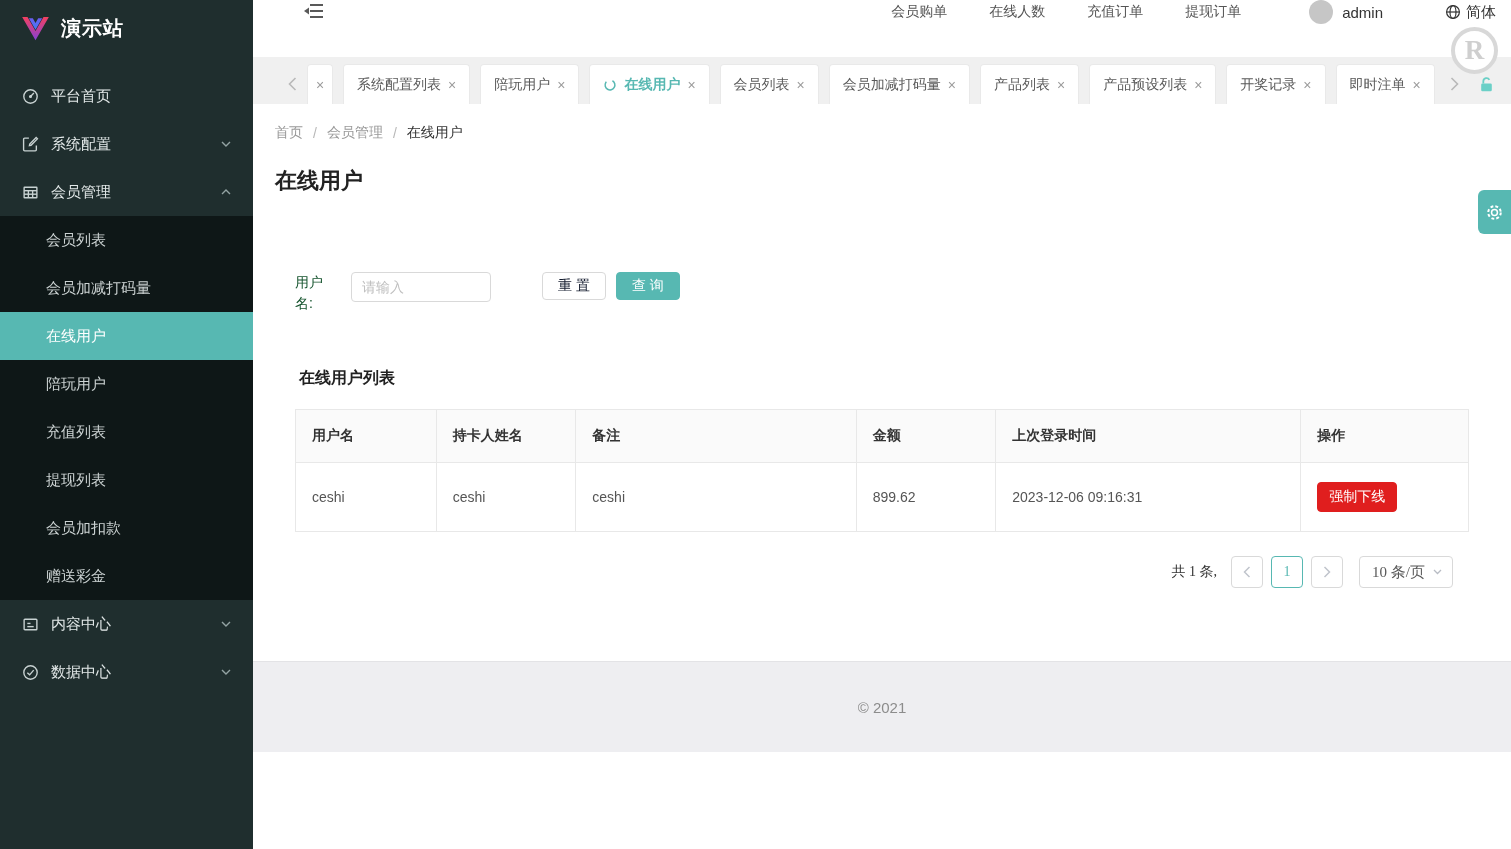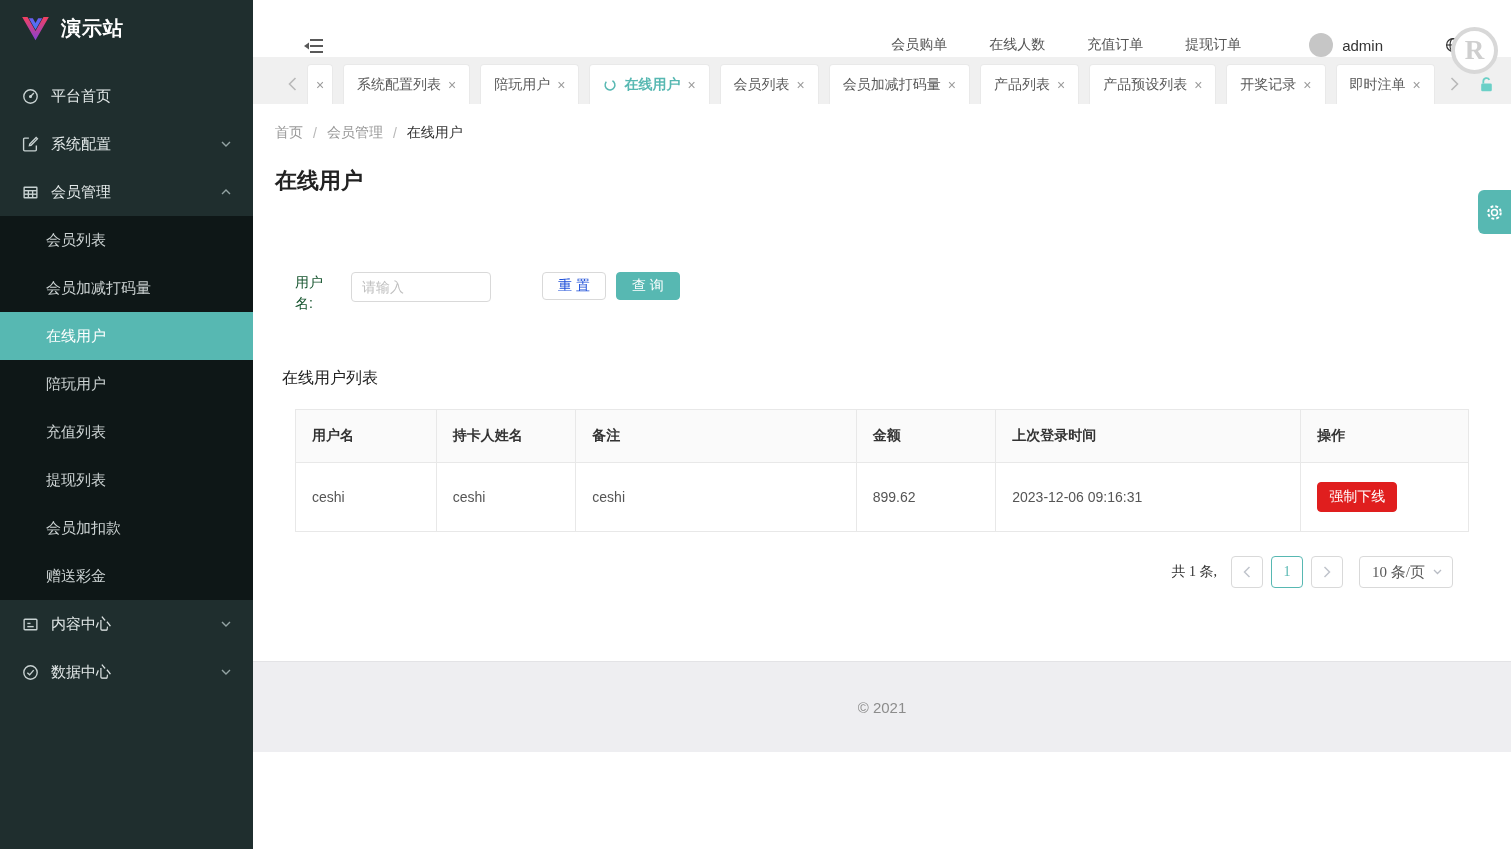--- a/index.html
+++ b/index.html
@@ -16,21 +16,21 @@
   .menu-item .mi-icon { width:17px; height:17px; display:flex; align-items:center; color:#c8d2d2; }
   .menu-item .chev { margin-left:auto; color:#93a3a3; display:flex; }
   .submenu { background:#0e1717; }
   .submenu-item { height:48px; display:flex; align-items:center; padding-left:46px; font-size:15px; color:#ccd3d3; cursor:pointer; }
   .submenu-item.active { background:#57b8b2; color:#fff; }
 
   
   .main { position:absolute; left:253px; top:0; right:0; bottom:0; background:#fff; }
 
   
-  .topbar { height:57px; background:#fff; display:flex; align-items:flex-end; padding:0 15px 0 49px; }
+  .topbar { height:57px; background:#fff; display:flex; align-items:flex-start; padding:0 15px 0 49px; }
   .fold-btn { width:22px; height:22px; display:flex; align-items:center; justify-content:center; cursor:pointer; color:#595959; }
   .top-right { margin-left:auto; display:flex; align-items:center; gap:42px; font-size:14px; color:#555; }
   .top-link { cursor:pointer; white-space:nowrap; }
   .user-block { display:flex; align-items:center; gap:9px; margin-left:26px; cursor:pointer; }
   .avatar { width:24px; height:24px; border-radius:50%; background:#c6c6c6; }
   .user-name { font-size:15px; color:#333; }
   .lang-block { display:flex; align-items:center; gap:5px; margin-left:20px; cursor:pointer; font-size:15px; color:#333; }
 
   
   .tabbar { height:47px; background:#f0f0f0; display:flex; align-items:flex-end; padding:0 16px 0 28px; position:relative; }
@@ -51,24 +51,24 @@
   .bc-sep { color:#b8b8b8; }
   .bc-current { color:#333; }
   .page-title { margin-top:24px; font-size:22px; font-weight:bold; color:#222; }
 
   .panel { margin:0 20px; }
   .filter-row { margin-top:76px; display:flex; align-items:flex-start; }
   .filter-label { width:36px; font-size:14px; color:#14532d; line-height:21px; }
   .filter-input { margin-left:20px; width:140px; height:30px; border:1px solid #d9d9d9; border-radius:4px; padding:0 10px; font-size:14px; color:#333; outline:none; font-family:inherit; }
   .filter-input::placeholder { color:#bfbfbf; }
   .btn { height:28px; border-radius:4px; font-size:14px; padding:0 15px; cursor:pointer; font-family:inherit; }
-  .btn-reset { margin-left:51px; background:#fff; border:1px solid #d9d9d9; color:#1d4ed8; }
+  .btn-reset { margin-left:51px; background:#fff; border:1px solid #d9d9d9; color:#0f172a; }
   .btn-search { margin-left:10px; background:#57b8b2; border:1px solid #57b8b2; color:#fff; }
 
-  .list-title { margin-top:54px; font-size:16px; font-weight:normal; color:#222; margin-left:7px; }
+  .list-title { margin-top:54px; font-size:16px; font-weight:bold; color:#222; margin-left:24px; }
   table.grid { margin:20px 20px 0; width:calc(100% - 40px); border-collapse:collapse;border-radius:8px; }
   table.grid th, table.grid td { border:1px solid #e8e8e8; text-align:left; font-size:14px; }
   table.grid th { background:#fafafa; color:#333; font-weight:bold; padding:17px 16px; }
   table.grid td { background:#fff; color:#555; padding:19px 16px; }
   .btn-danger { background:#e01e1e; border:1px solid #e01e1e; color:#fff; height:30px; padding:0 11px; border-radius:4px; font-size:14px; cursor:pointer; font-family:inherit; }
 
   .pagination { margin:24px 20px 0; display:flex; justify-content:flex-end; align-items:center; gap:8px; padding-right:16px;font-family:Liberation Serif, serif; }
   .pg-total { font-size:14px; color:#333; margin-right:6px; }
   .pg-btn { width:32px; height:32px; border:1px solid #d9d9d9; border-radius:4px; background:#fff; display:flex; align-items:center; justify-content:center; cursor:pointer; color:#c0c4cc; }
   .pg-page { width:32px; height:32px; border:1px solid #57b8b2; border-radius:4px; background:#fff; color:#57b8b2; font-size:14px; display:flex; align-items:center; justify-content:center; cursor:pointer; }

